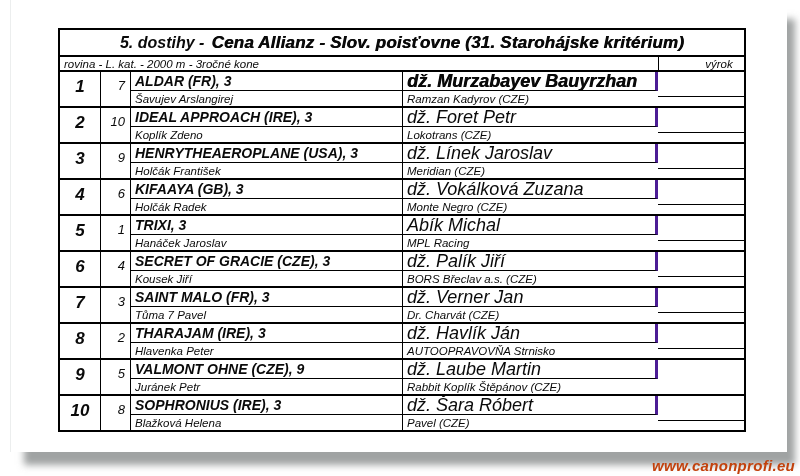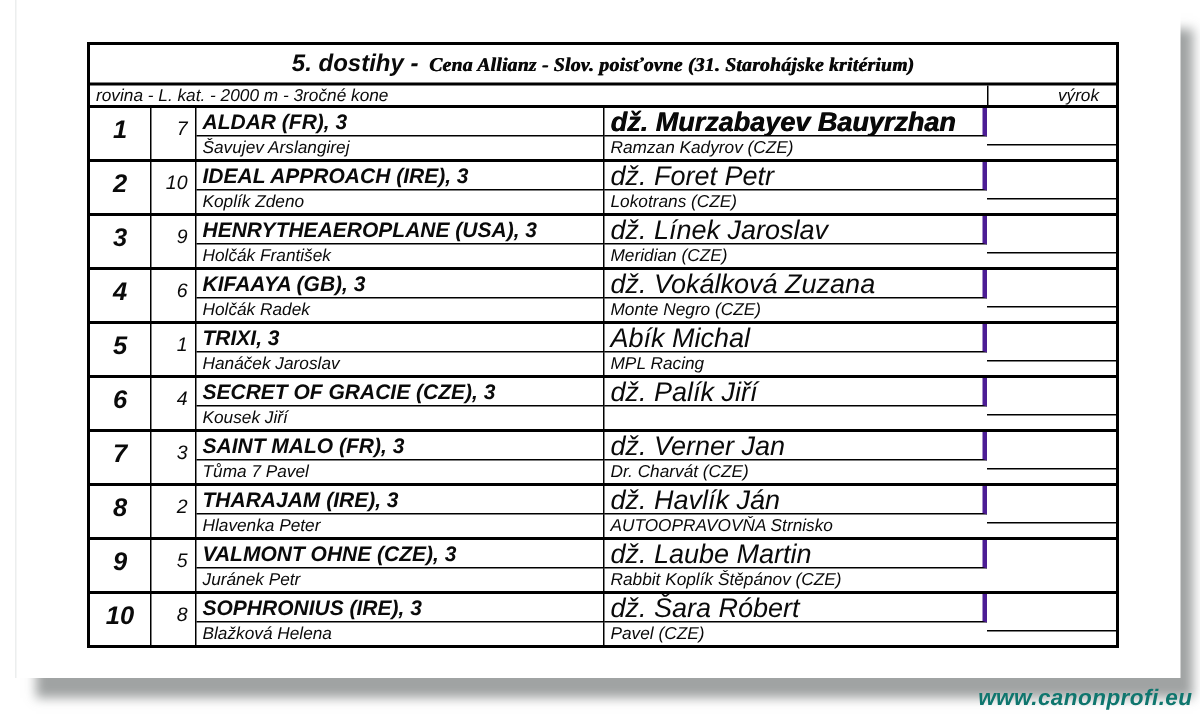--- a/index.html
+++ b/index.html
@@ -28,21 +28,21 @@
     border: 2px solid #000;
     background: #fff;
   }
   .title-row {
     height: 25px;
     border-bottom: 2px solid #000;
     display: flex; align-items: center; justify-content: center;
     white-space: nowrap;
   }
   .title-part1 { font-weight: 700; font-size: 16px; margin-right: 7px; }
-  .title-part2 { font-weight: 700; font-size: 13px; letter-spacing: 0.2px; text-shadow: 0.5px 0 0 #000; font-family: Liberation Serif, serif; }
+  .title-part2 { font-weight: 700; font-size: 17px; letter-spacing: 0.2px; text-shadow: 0.5px 0 0 #000; }
   .cond-row {
     height: 13px;
     border-bottom: 2px solid #000;
     display: grid; grid-template-columns: 598px 1fr;
     font-size: 11.5px;
   }
   .cond-left { display: flex; align-items: center; padding-left: 4px; }
   .cond-right { border-left: 1px solid #000; display: flex; align-items: center; justify-content: center; padding-left: 35px; }
   .entry {
     display: grid;
@@ -173,20 +173,21 @@
       <div class="c-owner">MPL Racing</div>
     </div>
 
     <div class="entry">
       <div class="c-pos">6</div>
       <div class="c-num">4</div>
       <div class="c-horse">SECRET OF GRACIE (CZE), 3</div>
       <div class="c-trainer">Kousek Jiří</div>
       <div class="c-jockey">dž. Palík Jiří</div>
       <div class="c-verdict">8</div>
+      <div class="c-owner">BORS Břeclav a.s. (CZE)</div>
     </div>
 
     <div class="entry">
       <div class="c-pos">7</div>
       <div class="c-num">3</div>
       <div class="c-horse">SAINT MALO (FR), 3</div>
       <div class="c-trainer">Tůma 7 Pavel</div>
       <div class="c-jockey">dž. Verner Jan</div>
       <div class="c-verdict">2</div>
       <div class="c-owner">Dr. Charvát (CZE)</div>
@@ -198,32 +199,32 @@
       <div class="c-horse">THARAJAM (IRE), 3</div>
       <div class="c-trainer">Hlavenka Peter</div>
       <div class="c-jockey">dž. Havlík Ján</div>
       <div class="c-verdict">1</div>
       <div class="c-owner">AUTOOPRAVOVŇA Strnisko</div>
     </div>
 
     <div class="entry">
       <div class="c-pos">9</div>
       <div class="c-num">5</div>
-      <div class="c-horse">VALMONT OHNE (CZE), 3</div>
+      <div class="c-horse">VALMONT OHNE (CZE), 9</div>
       <div class="c-trainer">Juránek Petr</div>
       <div class="c-jockey">dž. Laube Martin</div>
       <div class="c-owner">Rabbit Koplík Štěpánov (CZE)</div>
     </div>
 
     <div class="entry">
       <div class="c-pos">10</div>
       <div class="c-num">8</div>
       <div class="c-horse">SOPHRONIUS (IRE), 3</div>
       <div class="c-trainer">Blažková Helena</div>
       <div class="c-jockey">dž. Šara Róbert</div>
       <div class="c-verdict">ďaleko</div>
       <div class="c-owner">Pavel (CZE)</div>
     </div>
 
   </div>
 </div>
 
-<div class="watermark" style="color: #0f766e;">www.canonprofi.eu</div>
+<div class="watermark" style="color: #c2410c;">www.canonprofi.eu</div>
 
 </body></html>

